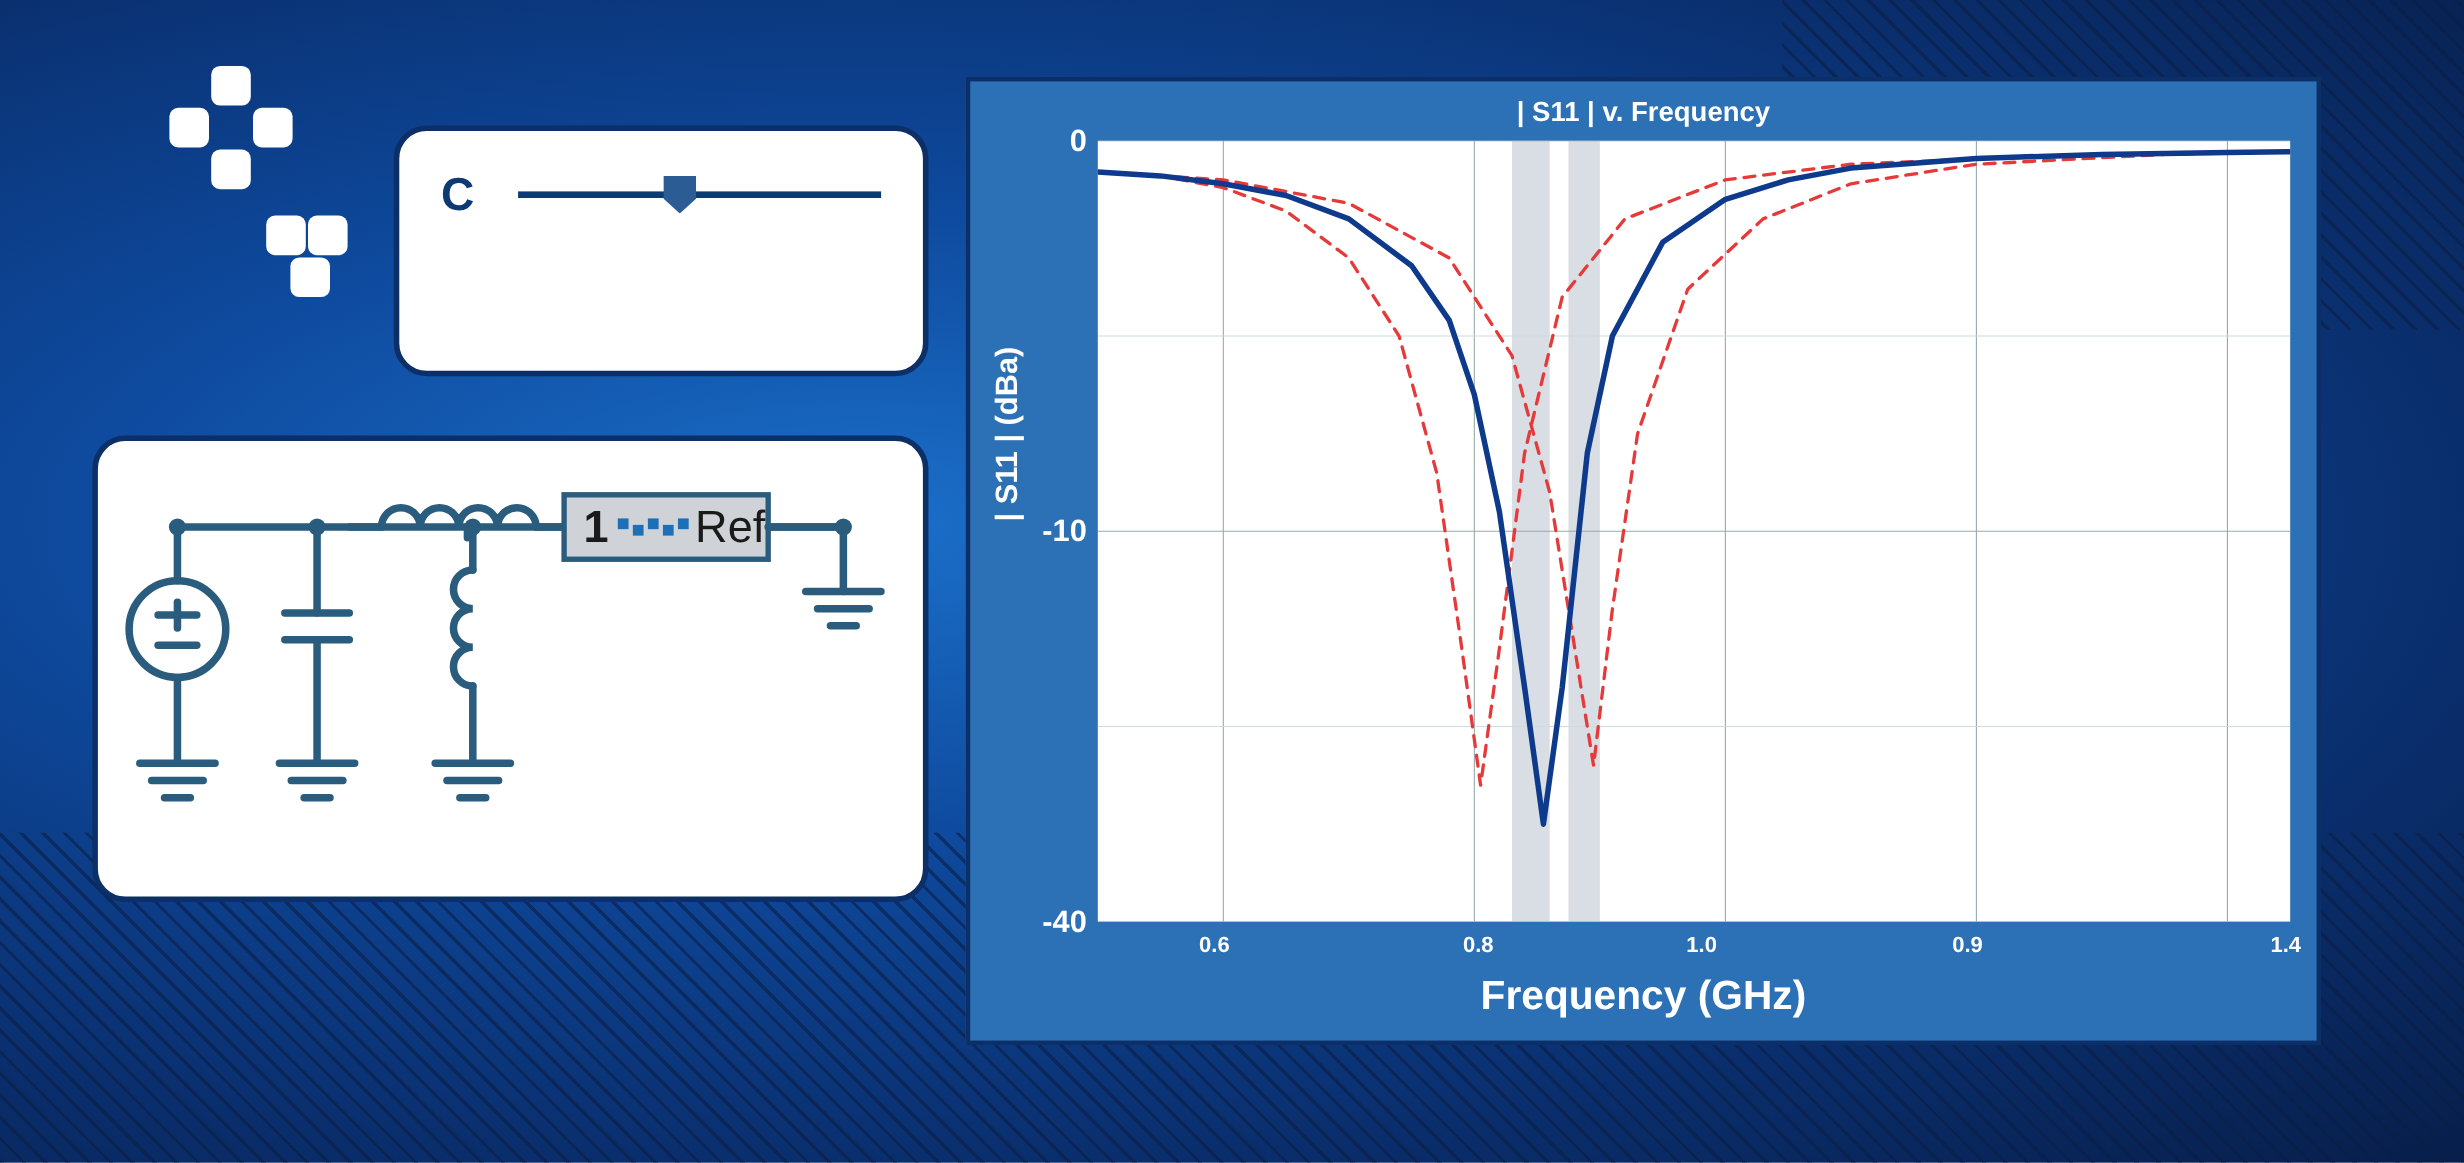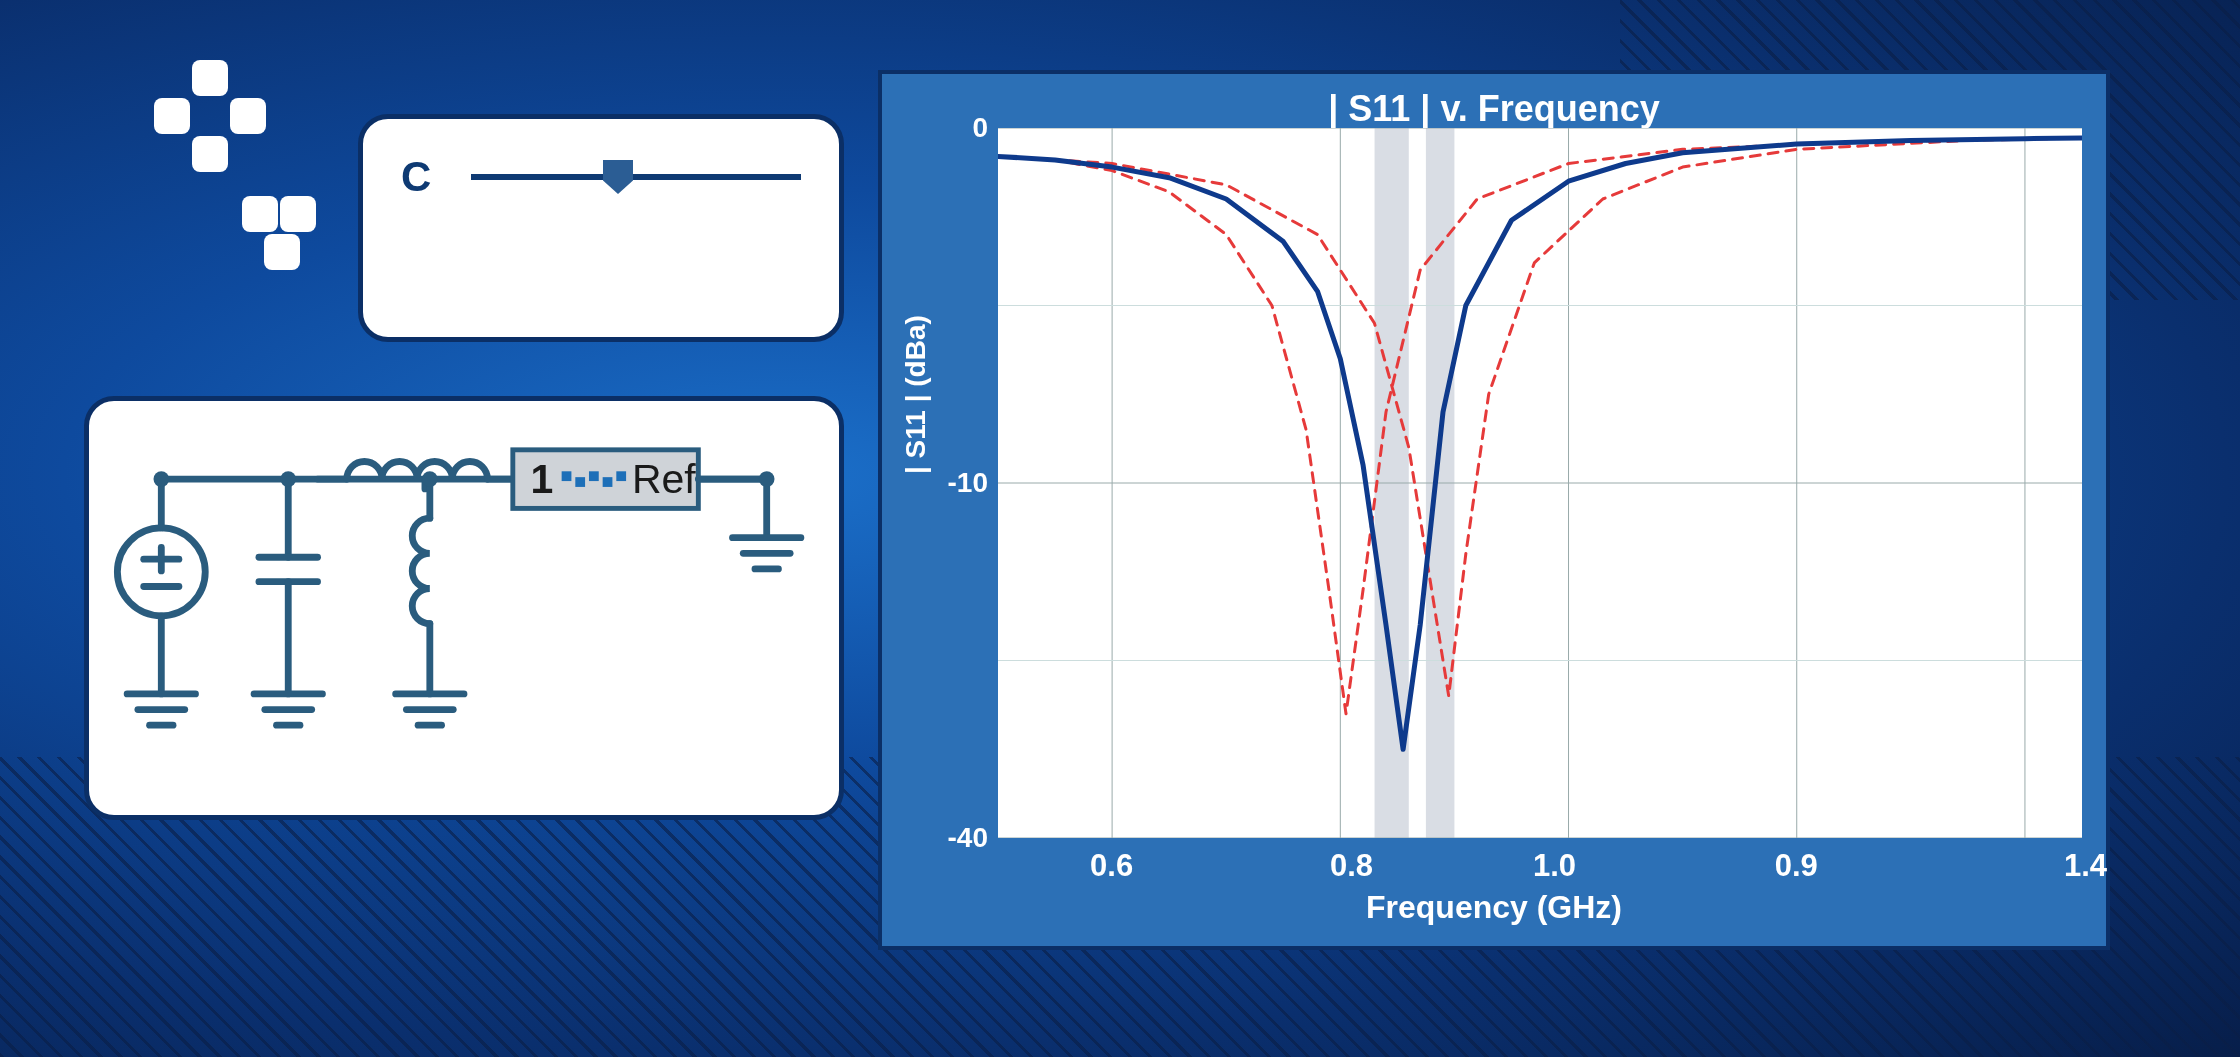--- a/index.html
+++ b/index.html
@@ -48,26 +48,26 @@
 
   
   .circuit { top:396px; left:84px; width:760px; height:424px; }
   .circuit svg{ width:100%; height:100%; }
 
   
   .chart {
     position:absolute; top:70px; left:878px; width:1232px; height:880px;
     background:#2c70b6; border:4px solid #0b2f66;
   }
-  .ctitle{ color:#fff; font-size:36px; font-weight:700; text-align:center; padding:14px 0; }
+  .ctitle{ color:#fff; font-size:25px; font-weight:700; text-align:center; padding:14px 0; }
   .plot-wrap{ position:absolute; top:54px; left:116px; width:1084px; height:710px; background:#fff; }
   .ylabel{ position:absolute; left:18px; top:400px; transform:rotate(-90deg); transform-origin:left top; color:#fff; font-size:28px; font-weight:700; white-space:nowrap;}
-  .xlabel{ position:absolute; bottom:20px; left:0; width:100%; text-align:center; color:#fff; font-size:32px; font-weight:700;}
+  .xlabel{ position:absolute; bottom:20px; left:0; width:100%; text-align:center; color:#fff; font-size:37px; font-weight:700;}
   .ytick{ position:absolute; left:56px; color:#fff; font-size:28px; font-weight:700; text-align:right; width:50px;}
-  .xtick{ position:absolute; top:774px; color:#fff; font-size:31px; font-weight:700;}
+  .xtick{ position:absolute; top:774px; color:#fff; font-size:20px; font-weight:700;}
 </style>
 </head>
 <body>
 
 <div class="hatch hatch-top"></div>
 <div class="hatch hatch-bot"></div>
 
 <div class="logo">
   <div class="cube c1"></div>
   <div class="cube c2"></div>

